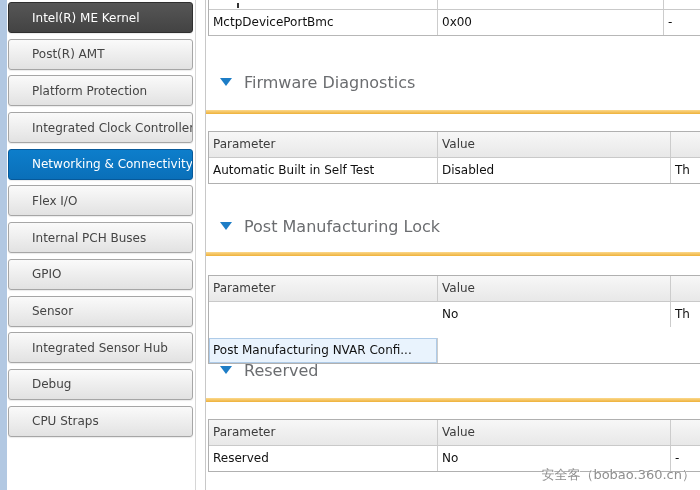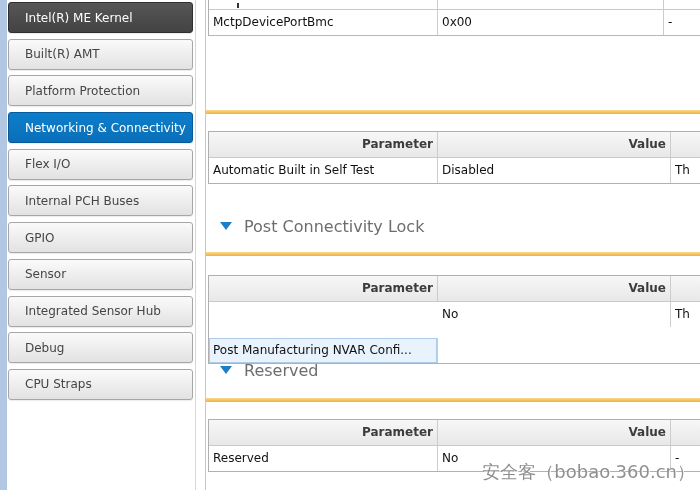--- a/index.html
+++ b/index.html
@@ -21,21 +21,21 @@
     border-right:1px solid #d6d6d6; background:#ffffff;
   }
   .side-items {
     position:absolute; left:1px; top:2px; width:185px;
     display:flex; flex-direction:column; gap:5.7px;
   }
   .side-btn {
     height:31px; border:1px solid #a6a6a6; border-radius:3px;
     background:linear-gradient(#fafafa,#e2e2e2);
     color:#454545; display:flex; align-items:center;
-    padding-left:16px; white-space:nowrap; overflow:hidden;
+    padding-left:23px; white-space:nowrap; overflow:hidden;
     box-shadow:0 1px 1px rgba(0,0,0,0.08); cursor:pointer;
   }
   .side-btn.dark {
     background:linear-gradient(#565656,#434343);
     border-color:#2f2f2f; color:#ffffff;
   }
   .side-btn.selected {
     background:linear-gradient(#0d7ecb,#0a6fb9);
     border-color:#07599a; color:#ffffff;
   }
@@ -54,21 +54,21 @@
   .cell {
     height:25px; line-height:25px; padding:0 4px;
     white-space:nowrap; overflow:hidden; color:#111;
     border-right:1px solid #cccccc;
   }
   .c1 { width:229px; }
   .c2 { width:233px; }
   .c2t { width:226px; } 
   .c3 { flex:1; border-right:none; }
   .hcell {
-    font-weight:bold; color:#3c3c3c; text-align:right;
+    font-weight:normal; color:#3c3c3c; text-align:left;
     background:linear-gradient(#f7f7f7,#e8e8e8);
   }
   .bordered { border:1px solid #b0b0b0; border-right:none; }
   .lb { border-left:1px solid #b0b0b0; }
   .partial { height:10px; position:relative; overflow:hidden; }
   .partial .cell { height:10px; line-height:10px; }
   .frag {
     position:absolute; left:28px; top:3px; width:2px; height:5px;
     background:#333;
   }
@@ -91,36 +91,37 @@
     font-size:16px; color:#6b6d70; white-space:nowrap;
   }
 
   .orange-line {
     position:absolute; left:206px; width:494px; height:4px;
     background:linear-gradient(#fbd88c,#eeb13a);
   }
 
   .watermark {
     position:absolute; right:5px; bottom:6px;
-    font-size:18px; color:#8f8f8f;
+    font-size:13px; color:#8f8f8f;
     text-shadow:1px 1px 0 #ffffff;
     white-space:nowrap;
   }
 </style>
 </head>
 <body>
 
 <div class="screen">
 
   <div class="side-strip"></div>
   <div class="sidebar">
     <div class="side-items">
       <div class="side-btn dark">Intel(R) ME Kernel</div>
-      <div class="side-btn">Built(R) AMT</div>
+      <div class="side-btn">Post(R) AMT</div>
       <div class="side-btn">Platform Protection</div>
+      <div class="side-btn">Integrated Clock Controller</div>
       <div class="side-btn selected">Networking &amp; Connectivity</div>
       <div class="side-btn">Flex I/O</div>
       <div class="side-btn">Internal PCH Buses</div>
       <div class="side-btn">GPIO</div>
       <div class="side-btn">Sensor</div>
       <div class="side-btn">Integrated Sensor Hub</div>
       <div class="side-btn">Debug</div>
       <div class="side-btn">CPU Straps</div>
     </div>
   </div>
@@ -135,37 +136,41 @@
       <div class="cell c2t"></div>
       <div class="cell c3"></div>
     </div>
     <div class="trow">
       <div class="cell c1">MctpDevicePortBmc</div>
       <div class="cell c2t">0x00</div>
       <div class="cell c3">-</div>
     </div>
   </div>
 
+  <div class="section-head" style="top:70px;">
+    <span class="tri"></span>
+    <span class="section-title">Firmware Diagnostics</span>
+  </div>
   <div class="orange-line" style="top:110px;"></div>
   <div class="ptable bordered" style="top:131px;">
     <div class="trow inner">
       <div class="cell hcell c1">Parameter</div>
       <div class="cell hcell c2">Value</div>
       <div class="cell hcell c3"></div>
     </div>
     <div class="trow" style="border-bottom:none;">
       <div class="cell c1">Automatic Built in Self Test</div>
       <div class="cell c2">Disabled</div>
       <div class="cell c3">Th</div>
     </div>
   </div>
 
   <div class="section-head" style="top:214px;">
     <span class="tri"></span>
-    <span class="section-title">Post Connectivity Lock</span>
+    <span class="section-title">Post Manufacturing Lock</span>
   </div>
   <div class="orange-line" style="top:252px;"></div>
   <div class="ptable bordered" style="top:275px;">
     <div class="trow inner">
       <div class="cell hcell c1">Parameter</div>
       <div class="cell hcell c2">Value</div>
       <div class="cell hcell c3"></div>
     </div>
     <div class="trow" style="border-bottom:none;">
       <div class="cell c1 sel">Post Manufacturing NVAR Confi...</div>

